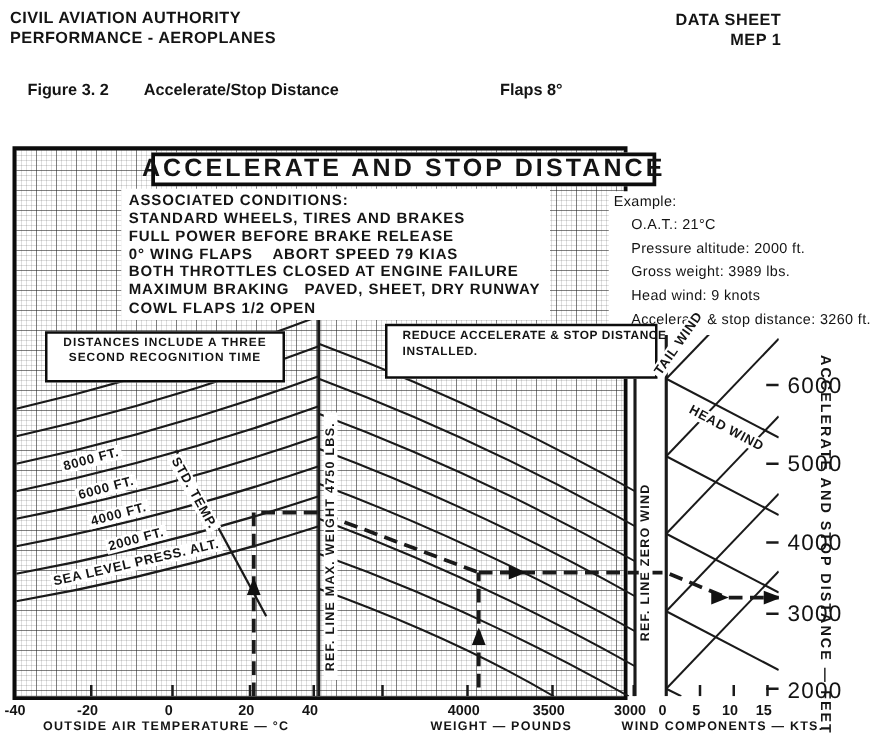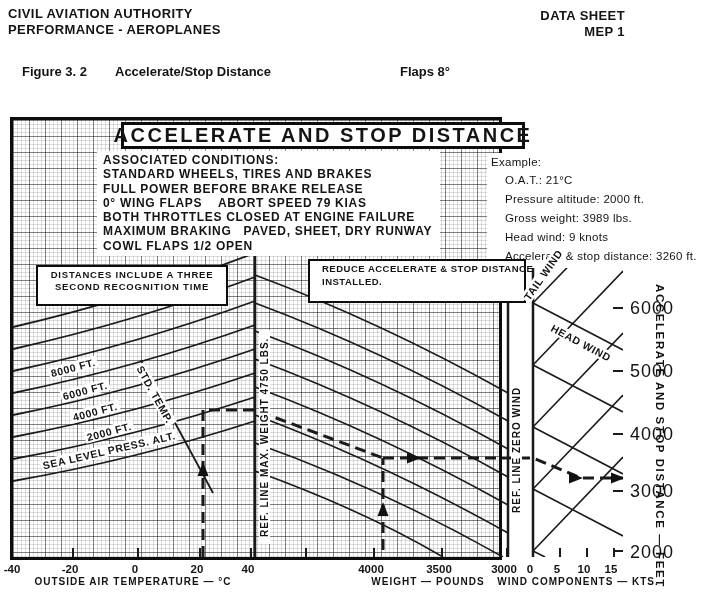--- a/index.html
+++ b/index.html
@@ -201,16 +201,16 @@
   <div class="xtick" style="left:303px;top:563px;margin-top:45px;">4500</div>
   <div class="xtick" style="left:371px;top:563px;">4000</div>
   <div class="xtick" style="left:439px;top:563px;">3500</div>
   <div class="xtick" style="left:504px;top:563px;">3000</div>
   <div class="xtick" style="left:530px;top:563px;">0</div>
   <div class="xtick" style="left:557px;top:563px;">5</div>
   <div class="xtick" style="left:584px;top:563px;">10</div>
   <div class="xtick" style="left:611px;top:563px;">15</div>
 
   <div class="xtitle" style="left:133px;top:576px;">OUTSIDE AIR TEMPERATURE — °C</div>
-  <div class="xtitle" style="left:401px;top:576px;margin-left:27px;">WEIGHT — POUNDS</div>
+  <div class="xtitle" style="left:401px;top:576px;">WEIGHT — POUNDS</div>
   <div class="xtitle" style="left:578px;top:576px;">WIND COMPONENTS — KTS.</div>
 
 </div>
 
 </body></html>

